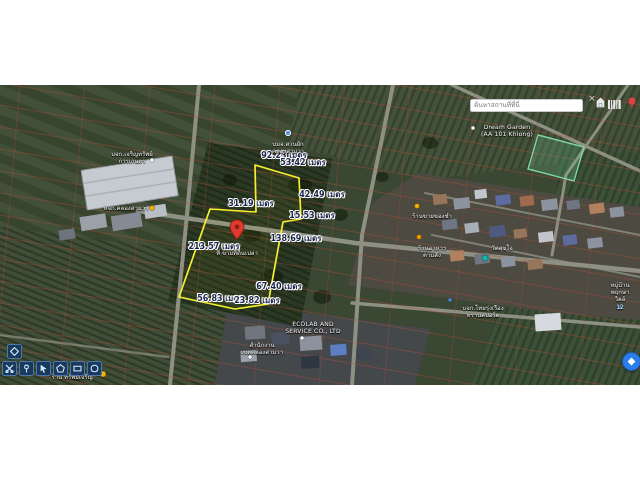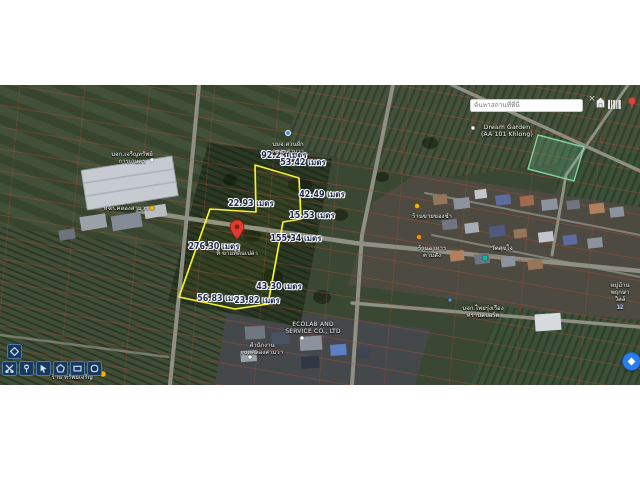--- a/index.html
+++ b/index.html
@@ -203,26 +203,26 @@
       </g>
 
       <g>
         <path d="M237 154.5 c0,0 -7,-8.2 -7,-12.7 a7,7 0 1 1 14,0 c0,4.5 -7,12.7 -7,12.7 z" fill="#e03a2f" stroke="#7d150f" stroke-width="0.8"></path>
         <circle cx="237" cy="141.8" r="2.4" fill="#8a1f17"></circle>
       </g>
     </svg>
 
     <div class="measure" style="left:258px;top:70px">92.23 เมตร</div>
     <div class="measure" style="left:277px;top:77px">53.42 เมตร</div>
-    <div class="measure" style="left:225px;top:118px">22.93 เมตร</div>
+    <div class="measure" style="left:225px;top:118px">31.19 เมตร</div>
     <div class="measure" style="left:296px;top:109px">42.49 เมตร</div>
     <div class="measure" style="left:286px;top:130px">15.53 เมตร</div>
-    <div class="measure" style="left:188px;top:161px">276.30 เมตร</div>
-    <div class="measure" style="left:270px;top:153px">155.34 เมตร</div>
-    <div class="measure" style="left:253px;top:201px">43.30 เมตร</div>
+    <div class="measure" style="left:188px;top:161px">213.57 เมตร</div>
+    <div class="measure" style="left:270px;top:153px">138.69 เมตร</div>
+    <div class="measure" style="left:253px;top:201px">67.40 เมตร</div>
     <div class="measure" style="left:194px;top:213px">56.83 เมตร</div>
     <div class="measure" style="left:231px;top:215px">23.82 เมตร</div>
 
     <div class="place-label" style="left:237px;top:168px">ที่ ขายที่ดินเปล่า</div>
 
     <div class="place-label" style="left:132px;top:72px">บจก.เจริญทรัพย์
 การเกษตร</div>
     <div class="place-label" style="left:126px;top:123px">หจก.คลองสามวา</div>
     <div class="place-label" style="left:288px;top:62px">บมจ.สวนผัก
 คลองสามวา</div>

